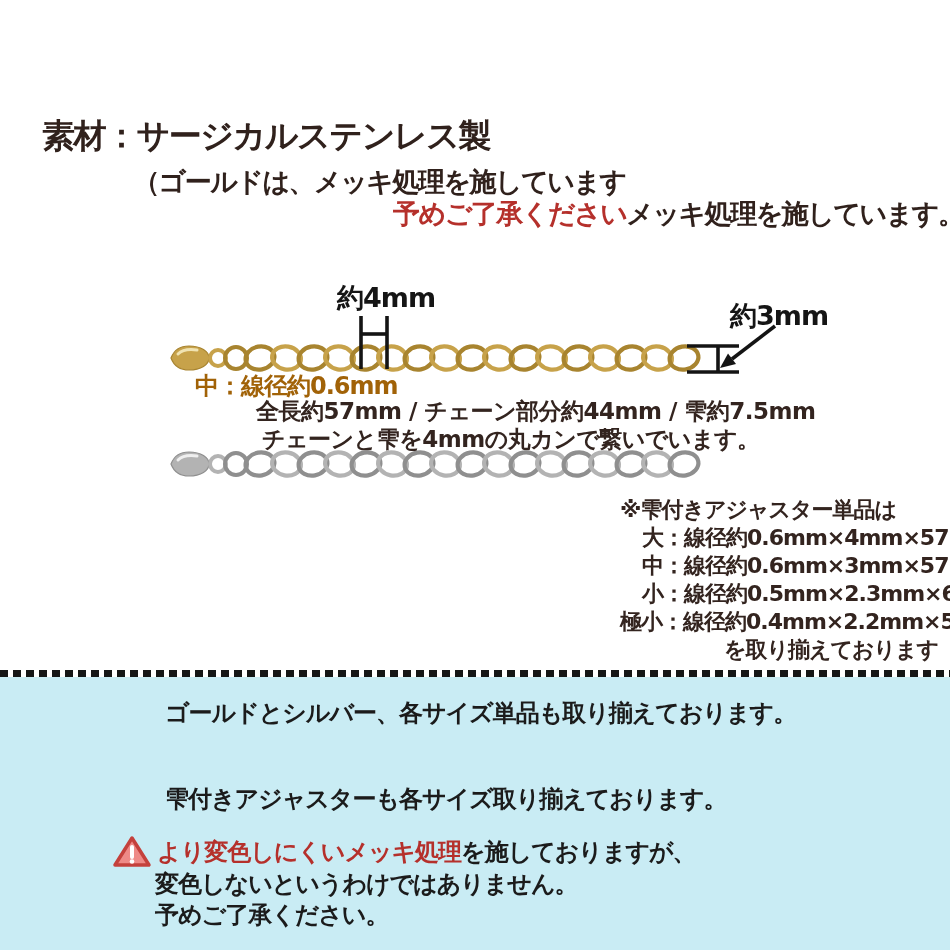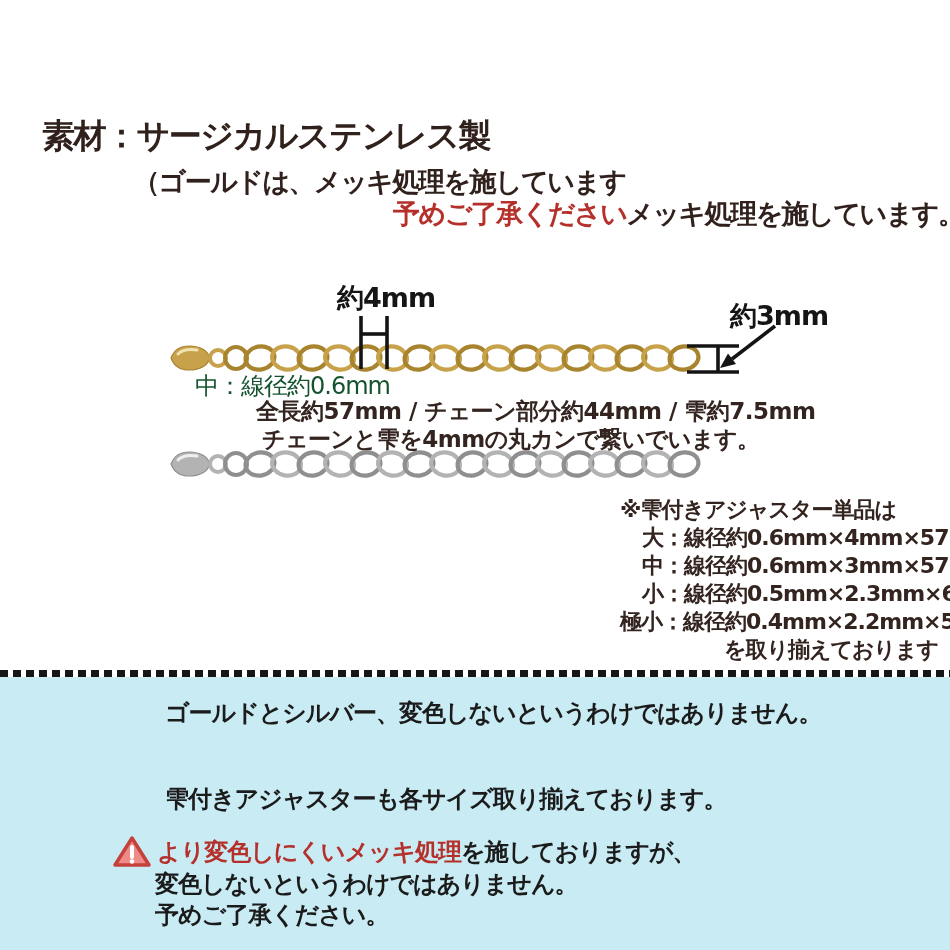--- a/index.html
+++ b/index.html
@@ -11,21 +11,21 @@
   
   .material-title{left:42px;top:114px;font-size:33px;font-weight:700;color:#30211c;letter-spacing:-1.5px;white-space:nowrap;}
   .material-sub1{left:133px;top:164px;font-size:27px;font-weight:700;color:#30211c;letter-spacing:-1.5px;white-space:nowrap;}
   .material-sub2{left:393px;top:196px;font-size:27px;font-weight:700;color:#30211c;letter-spacing:-1.5px;white-space:nowrap;}
   .red-text{color:#b5302b;}
   
   .label-4mm{left:337px;top:280px;font-size:27px;font-weight:700;color:#151515;letter-spacing:-1px;white-space:nowrap;text-align:right;}
   .label-3mm{left:712px;top:298px;font-size:27px;font-weight:700;color:#151515;letter-spacing:-1px;white-space:nowrap;margin-left:18px;}
   .gold-svg{left:168px;top:288px;}
   .silver-svg{left:168px;top:436px;}
-  .size-note{left:195px;top:370px;font-size:24px;font-weight:400;color:#14532d;letter-spacing:-1px;white-space:nowrap;}
+  .size-note{left:195px;top:370px;font-size:24px;font-weight:700;color:#a16207;letter-spacing:-1px;white-space:nowrap;}
   .dims-line{left:256px;top:396px;font-size:23px;font-weight:700;color:#33241f;letter-spacing:-0.5px;white-space:nowrap;}
   .join-line{left:262px;top:424px;font-size:23px;font-weight:700;color:#33241f;letter-spacing:-0.5px;white-space:nowrap;}
   
   .size-list{left:620px;top:496px;font-size:22px;font-weight:700;color:#33241f;letter-spacing:-1px;line-height:28px;white-space:nowrap;}
   .size-list .indent{padding-left:22px;}
   .size-list .footer-line{padding-left:104px;}
   
   .dotted-divider{left:0;top:670px;width:950px;height:7px;
     background:repeating-linear-gradient(90deg,#161616 0 8px,rgba(0,0,0,0) 8px 13px);}
   .info-section{left:0;top:677px;width:950px;height:273px;background:#c9ecf4;}
@@ -124,21 +124,21 @@
     <div class="indent">大：線径約0.6mm×4mm×57mm</div>
     <div class="indent">中：線径約0.6mm×3mm×57mm</div>
     <div class="indent">小：線径約0.5mm×2.3mm×60mm</div>
     <div>極小：線径約0.4mm×2.2mm×57mm</div>
     <div class="footer-line">を取り揃えております</div>
   </div>
 
   <div class="abs dotted-divider"></div>
 
   <section class="abs info-section">
-    <div class="line info-l1">ゴールドとシルバー、変色しないというわけではありません。</div>
+    <div class="line info-l1">ゴールドとシルバー、各サイズ単品も取り揃えております。</div>
     <div class="line info-l3">雫付きアジャスターも各サイズ取り揃えております。</div>
 
     <div class="line warn-row">
       <svg width="40" height="35" viewBox="0 0 40 35">
         <polygon points="20,4 37,31 3,31" fill="#ee8a87" stroke="#c4413c" stroke-width="3.5" stroke-linejoin="round"></polygon>
         <line x1="20" y1="13" x2="20" y2="23" stroke="#ffffff" stroke-width="4" stroke-linecap="round"></line>
         <circle cx="20" cy="27.5" r="2.3" fill="#ffffff"></circle>
       </svg>
       <span><span class="red-text">より変色しにくいメッキ処理</span><span>を施しておりますが、</span></span>
     </div>

